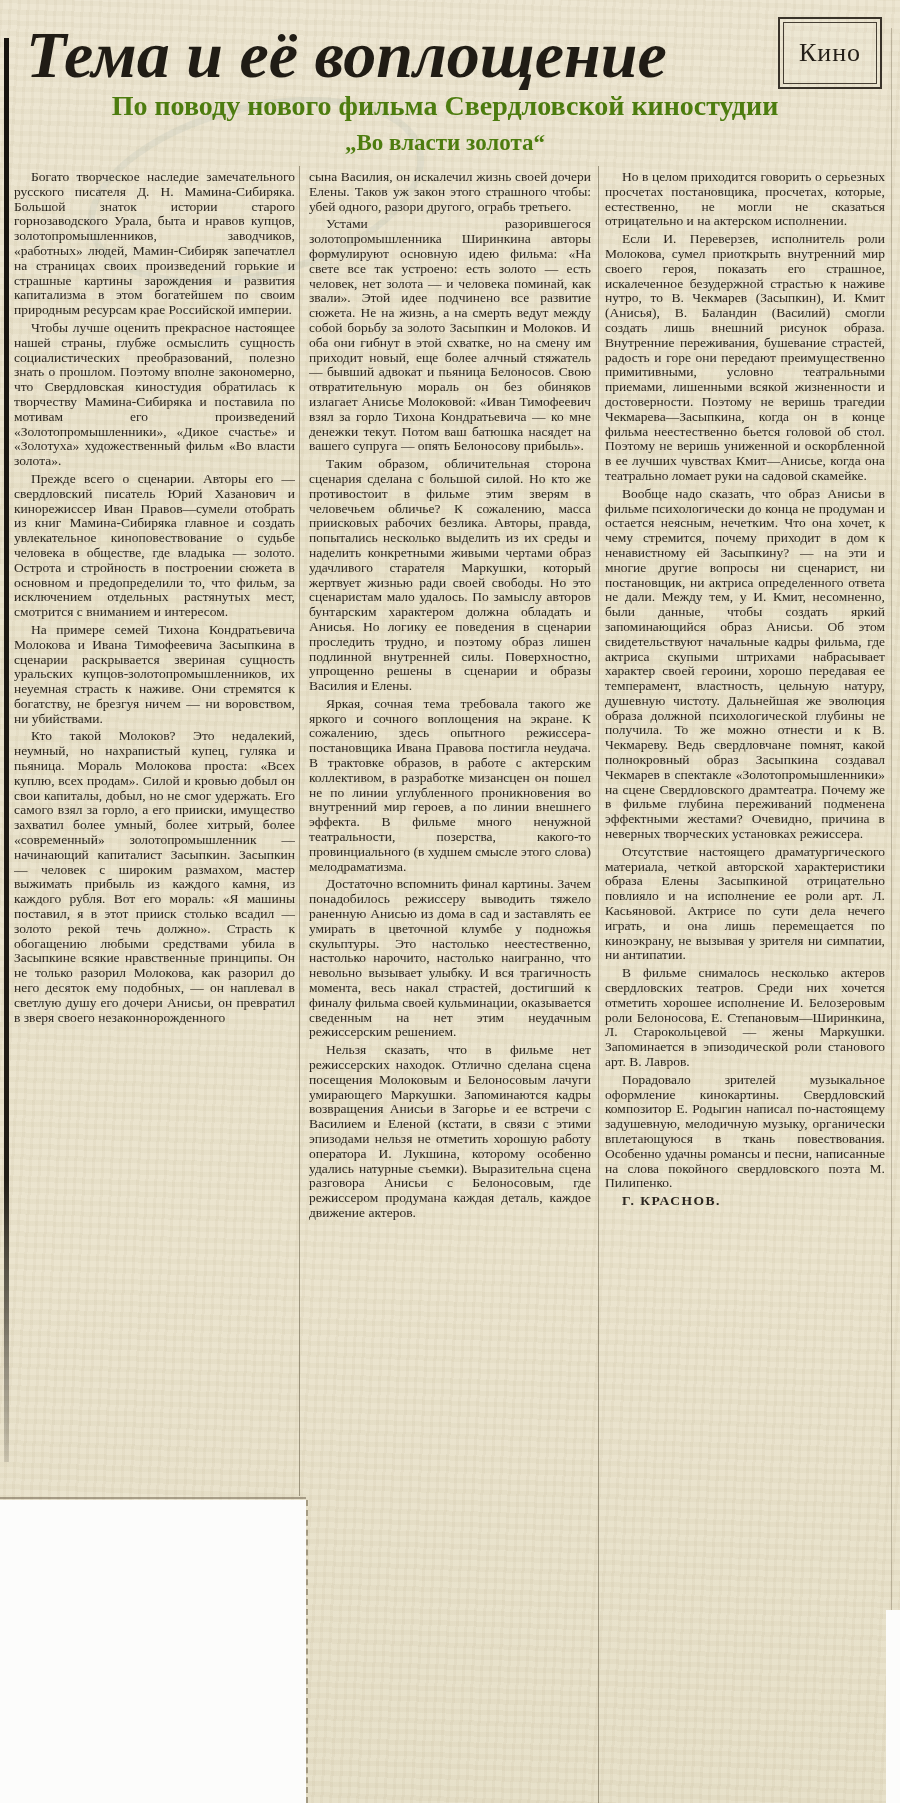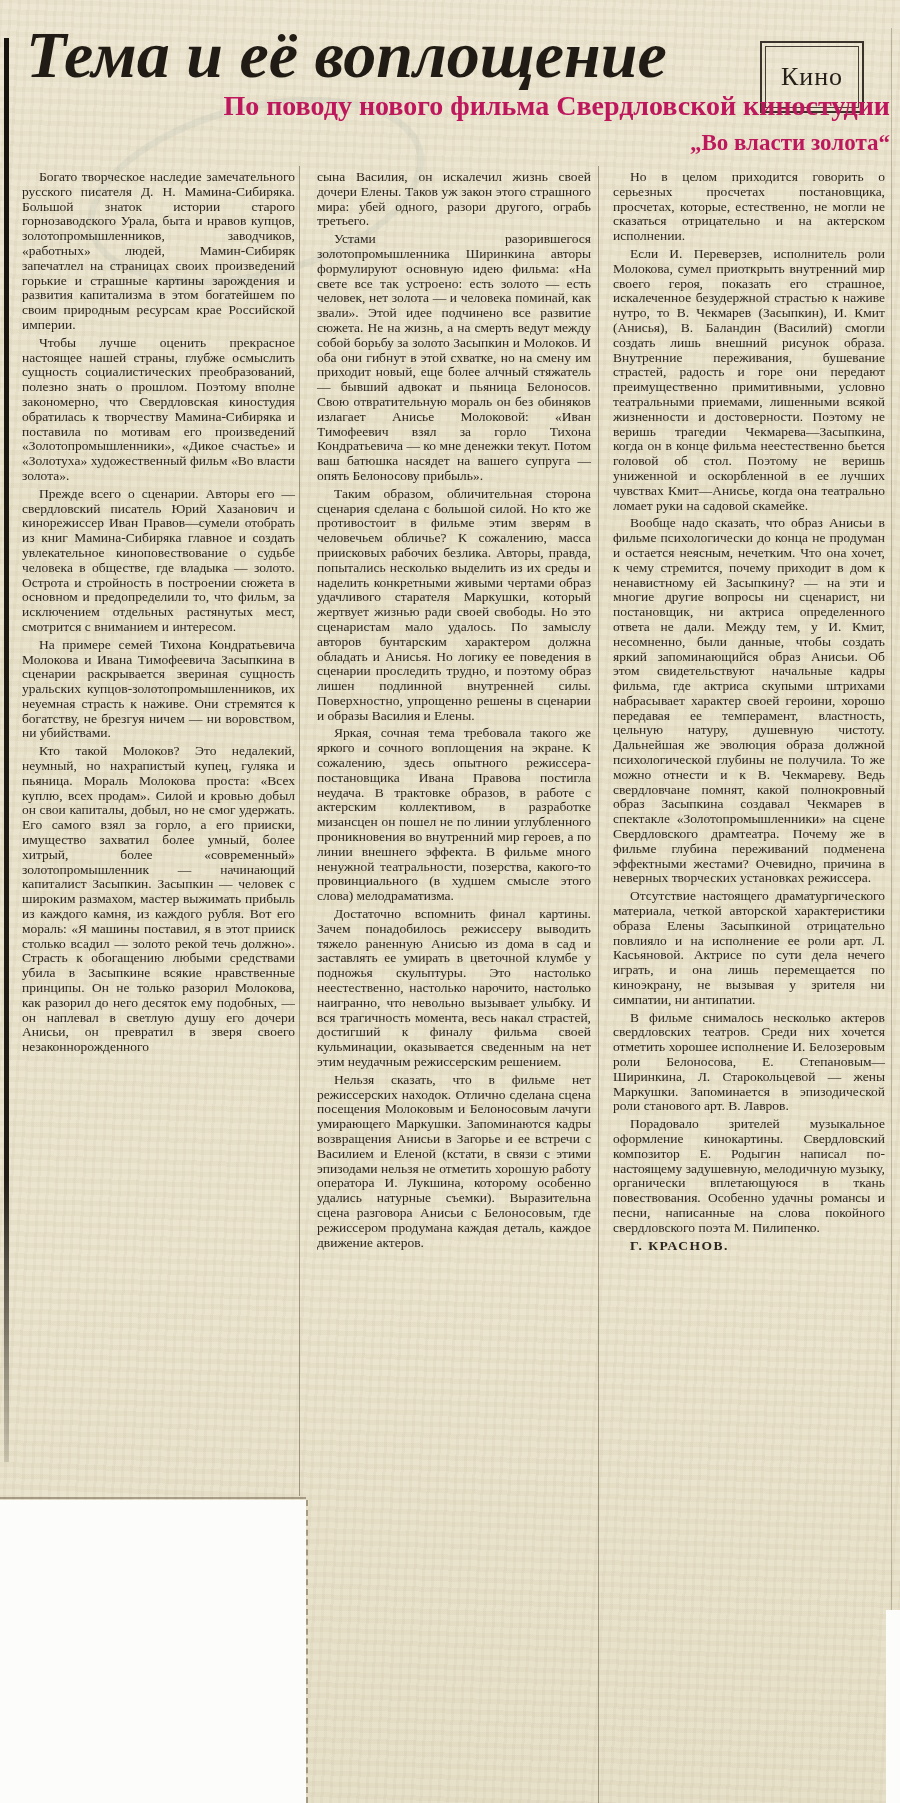--- a/index.html
+++ b/index.html
@@ -33,40 +33,40 @@
   .divider{position:absolute;width:1px;background:rgba(95,85,64,0.55);}
   .div-1{left:299px;top:166px;height:1330px;}
   .div-2{left:598px;top:166px;height:1637px;}
   .edge-right{left:891px;top:28px;height:1582px;background:rgba(110,98,74,0.35);}
   .headline{
     position:absolute;left:26px;top:2px;width:748px;height:94px;
     font-style:italic;font-weight:bold;font-size:66px;line-height:90px;
     letter-spacing:0;white-space:nowrap;color:var(--headline_ink,#201c15);margin-top:8px;
   }
   .kino-box{
-    position:absolute;left:760px;top:17px;width:100px;height:68px;
-    border:2px solid #39332a;background:rgba(255,255,255,0.04);margin-top:24px;
+    position:absolute;left:778px;top:17px;width:100px;height:68px;
+    border:2px solid #39332a;background:rgba(255,255,255,0.04);
   }
   .kino-inner{
     position:absolute;inset:3px;border:1px solid #453e33;
     display:flex;align-items:center;justify-content:center;
     font-size:26px;letter-spacing:1px;color:#241f18;
   }
   .subtitle{
-    position:absolute;left:0;right:10px;text-align:right;
-    font-weight:bold;color:#be185d;
+    position:absolute;left:0;right:10px;text-align:center;
+    font-weight:bold;color:#4d7c0f;
   }
   .subtitle-1{top:90px;font-size:28px;}
   .subtitle-2{top:130px;font-size:23px;}
   .col{position:absolute;top:170px;overflow:hidden;}
   .col-1{left:14px;width:281px;height:1328px;}
   .col-2{left:309px;width:282px;height:1633px;}
   .col-3{left:605px;width:280px;height:1633px;}
   .col p{
-    margin:0 0 3px 8px;text-indent:17px;text-align:justify;
+    margin:0 0 3px 0;text-indent:17px;text-align:justify;
     font-size:13.5px;line-height:14.8px;color:var(--ink,#2b2620);
   }
   .col p.cont{text-indent:0;}
   .byline{
     text-align:right;font-weight:bold;font-size:16px;letter-spacing:1.5px;
     margin-top:5px;padding-right:12px;color:#241f18;
   }
 </style>
 </head>
 <body>
@@ -99,21 +99,21 @@
         <p>Богато творческое наследие замечательного русского писателя Д. Н. Мамина-Сибиряка. Большой знаток истории старого горнозаводского Урала, быта и нравов купцов, золотопромышленников, заводчиков, «работных» людей, Мамин-Сибиряк запечатлел на страницах своих произведений горькие и страшные картины зарождения и развития капитализма в этом богатейшем по своим природным ресурсам крае Российской империи.</p>
         <p>Чтобы лучше оценить прекрасное настоящее нашей страны, глубже осмыслить сущность социалистических преобразований, полезно знать о прошлом. Поэтому вполне закономерно, что Свердловская киностудия обратилась к творчеству Мамина-Сибиряка и поставила по мотивам его произведений «Золотопромышленники», «Дикое счастье» и «Золотуха» художественный фильм «Во власти золота».</p>
         <p>Прежде всего о сценарии. Авторы его — свердловский писатель Юрий Хазанович и кинорежиссер Иван Правов—сумели отобрать из книг Мамина-Сибиряка главное и создать увлекательное киноповествование о судьбе человека в обществе, где владыка — золото. Острота и стройность в построении сюжета в основном и предопределили то, что фильм, за исключением отдельных растянутых мест, смотрится с вниманием и интересом.</p>
         <p>На примере семей Тихона Кондратьевича Молокова и Ивана Тимофеевича Засыпкина в сценарии раскрывается звериная сущность уральских купцов-золотопромышленников, их неуемная страсть к наживе. Они стремятся к богатству, не брезгуя ничем — ни воровством, ни убийствами.</p>
         <p>Кто такой Молоков? Это недалекий, неумный, но нахрапистый купец, гуляка и пьяница. Мораль Молокова проста: «Всех куплю, всех продам». Силой и кровью добыл он свои капиталы, добыл, но не смог удержать. Его самого взял за горло, а его прииски, имущество захватил более умный, более хитрый, более «современный» золотопромышленник — начинающий капиталист Засыпкин. Засыпкин — человек с широким размахом, мастер выжимать прибыль из каждого камня, из каждого рубля. Вот его мораль: «Я машины поставил, я в этот прииск столько всадил — золото рекой течь должно». Страсть к обогащению любыми средствами убила в Засыпкине всякие нравственные принципы. Он не только разорил Молокова, как разорил до него десяток ему подобных, — он наплевал в светлую душу его дочери Анисьи, он превратил в зверя своего незаконнорожденного</p>
       </div>
   </div>
 
   <div class="col col-2">
     <div>
-        <p class="cont">сына Василия, он искалечил жизнь своей дочери Елены. Таков уж закон этого страшного мира: убей одного, разори другого, ограбь третьего.</p>
+        <p class="cont">сына Василия, он искалечил жизнь своей дочери Елены. Таков уж закон этого страшного чтобы: убей одного, разори другого, ограбь третьего.</p>
         <p>Устами разорившегося золотопромышленника Ширинкина авторы формулируют основную идею фильма: «На свете все так устроено: есть золото — есть человек, нет золота — и человека поминай, как звали». Этой идее подчинено все развитие сюжета. Не на жизнь, а на смерть ведут между собой борьбу за золото Засыпкин и Молоков. И оба они гибнут в этой схватке, но на смену им приходит новый, еще более алчный стяжатель — бывший адвокат и пьяница Белоносов. Свою отвратительную мораль он без обиняков излагает Анисье Молоковой: «Иван Тимофеевич взял за горло Тихона Кондратьевича — ко мне денежки текут. Потом ваш батюшка насядет на вашего супруга — опять Белоносову прибыль».</p>
         <p>Таким образом, обличительная сторона сценария сделана с большой силой. Но кто же противостоит в фильме этим зверям в человечьем обличье? К сожалению, масса приисковых рабочих безлика. Авторы, правда, попытались несколько выделить из их среды и наделить конкретными живыми чертами образ удачливого старателя Маркушки, который жертвует жизнью ради своей свободы. Но это сценаристам мало удалось. По замыслу авторов бунтарским характером должна обладать и Анисья. Но логику ее поведения в сценарии проследить трудно, и поэтому образ лишен подлинной внутренней силы. Поверхностно, упрощенно решены в сценарии и образы Василия и Елены.</p>
         <p>Яркая, сочная тема требовала такого же яркого и сочного воплощения на экране. К сожалению, здесь опытного режиссера-постановщика Ивана Правова постигла неудача. В трактовке образов, в работе с актерским коллективом, в разработке мизансцен он пошел не по линии углубленного проникновения во внутренний мир героев, а по линии внешнего эффекта. В фильме много ненужной театральности, позерства, какого-то провинциального (в худшем смысле этого слова) мелодраматизма.</p>
         <p>Достаточно вспомнить финал картины. Зачем понадобилось режиссеру выводить тяжело раненную Анисью из дома в сад и заставлять ее умирать в цветочной клумбе у подножья скульптуры. Это настолько неестественно, настолько нарочито, настолько наигранно, что невольно вызывает улыбку. И вся трагичность момента, весь накал страстей, достигший к финалу фильма своей кульминации, оказывается сведенным на нет этим неудачным режиссерским решением.</p>
         <p>Нельзя сказать, что в фильме нет режиссерских находок. Отлично сделана сцена посещения Молоковым и Белоносовым лачуги умирающего Маркушки. Запоминаются кадры возвращения Анисьи в Загорье и ее встречи с Василием и Еленой (кстати, в связи с этими эпизодами нельзя не отметить хорошую работу оператора И. Лукшина, которому особенно удались натурные съемки). Выразительна сцена разговора Анисьи с Белоносовым, где режиссером продумана каждая деталь, каждое движение актеров.</p>
       </div>
   </div>
 
   <div class="col col-3">
     <div>

